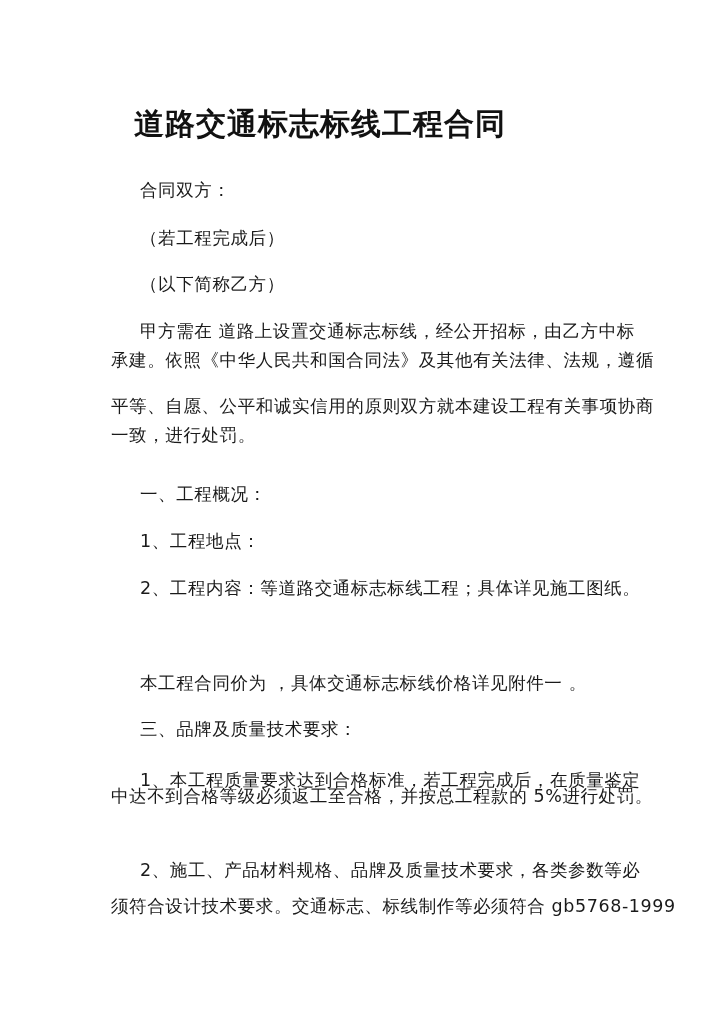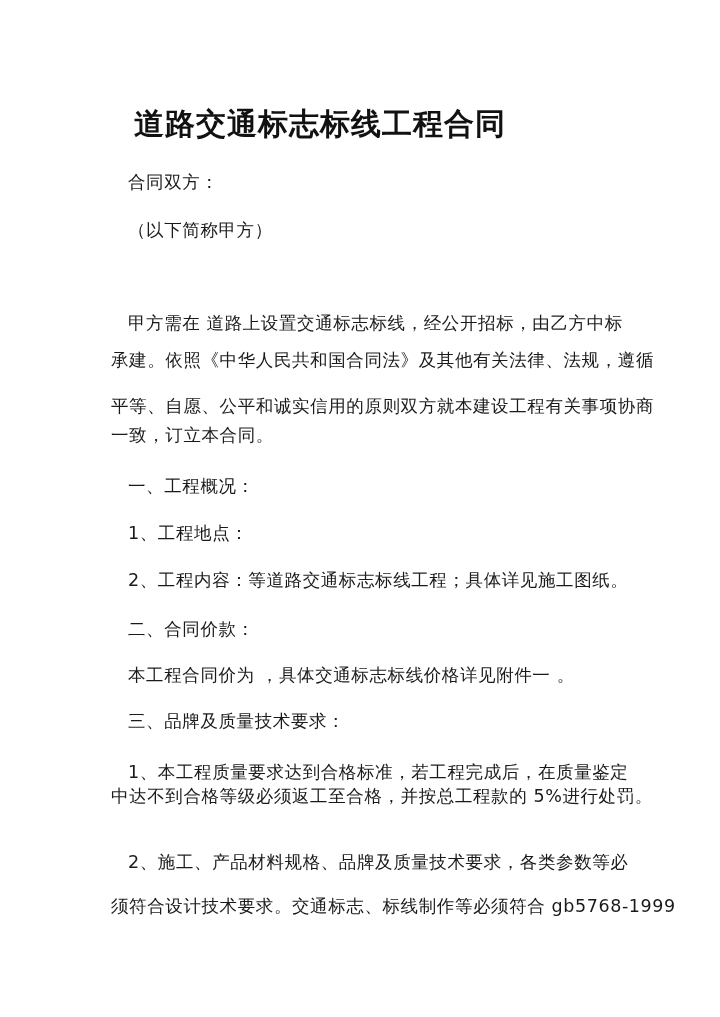--- a/index.html
+++ b/index.html
@@ -38,44 +38,44 @@
     .line {
       position: absolute;
       left: 111px;
       width: 500px;
       font-size: 17.5px;
       line-height: 24px;
       white-space: nowrap;
       color: #1a1a1a;
       letter-spacing: 0.6px;
     }
-    .indent { left: 128px; }
+    .indent { left: 140px; margin-top: 8px; }
     .body-font {
       font-family: "DejaVu Sans", "Liberation Sans", sans-serif;
     }
   </style>
 </head>
 <body>
 
 <div class="page">
   <div class="title">道路交通标志标线工程合同</div>
 
   <div class="line body-font indent" style="top:170px">合同双方：</div>
-  <div class="line body-font indent" style="top:218px">（以下简称甲方）</div>
+  <div class="line body-font indent" style="top:218px">（若工程完成后）</div>
+  <div class="line body-font indent" style="top:264px">（以下简称乙方）</div>
 
   <div class="line body-font" style="top:348px">承建。依照《中华人民共和国合同法》及其他有关法律、法规，遵循</div>
   <div class="line body-font indent" style="top:311px">甲方需在  道路上设置交通标志标线，经公开招标，由乙方中标</div>
   <div class="line body-font" style="top:394px">平等、自愿、公平和诚实信用的原则双方就本建设工程有关事项协商</div>
-  <div class="line body-font" style="top:423px">一致，订立本合同。</div>
+  <div class="line body-font" style="top:423px">一致，进行处罚。</div>
 
   <div class="line body-font indent" style="top:474px">一、工程概况：</div>
   <div class="line body-font indent" style="top:521px">1、工程地点：</div>
   <div class="line body-font indent" style="top:568px">2、工程内容：等道路交通标志标线工程；具体详见施工图纸。</div>
 
-  <div class="line body-font indent" style="top:617px">二、合同价款：</div>
   <div class="line body-font indent" style="top:663px">本工程合同价为  ，具体交通标志标线价格详见附件一 。</div>
 
   <div class="line body-font indent" style="top:709px">三、品牌及质量技术要求：</div>
   <div class="line body-font indent" style="top:760px">1、本工程质量要求达到合格标准，若工程完成后，在质量鉴定</div>
   <div class="line body-font" style="top:784px">中达不到合格等级必须返工至合格，并按总工程款的 5%进行处罚。</div>
   <div class="line body-font indent" style="top:850px">2、施工、产品材料规格、品牌及质量技术要求，各类参数等必</div>
   <div class="line body-font" style="top:894px">须符合设计技术要求。交通标志、标线制作等必须符合 gb5768-1999</div>
 </div>
 
 </body></html>

